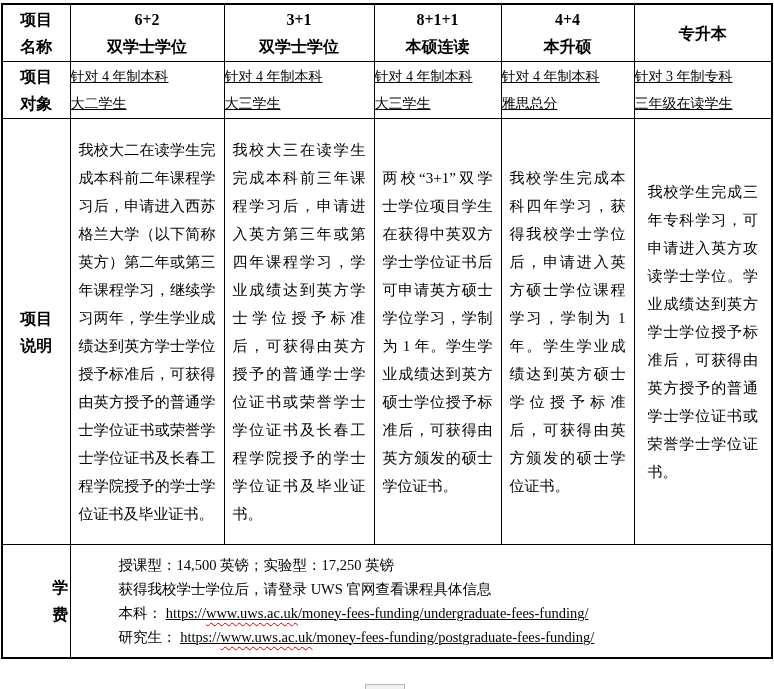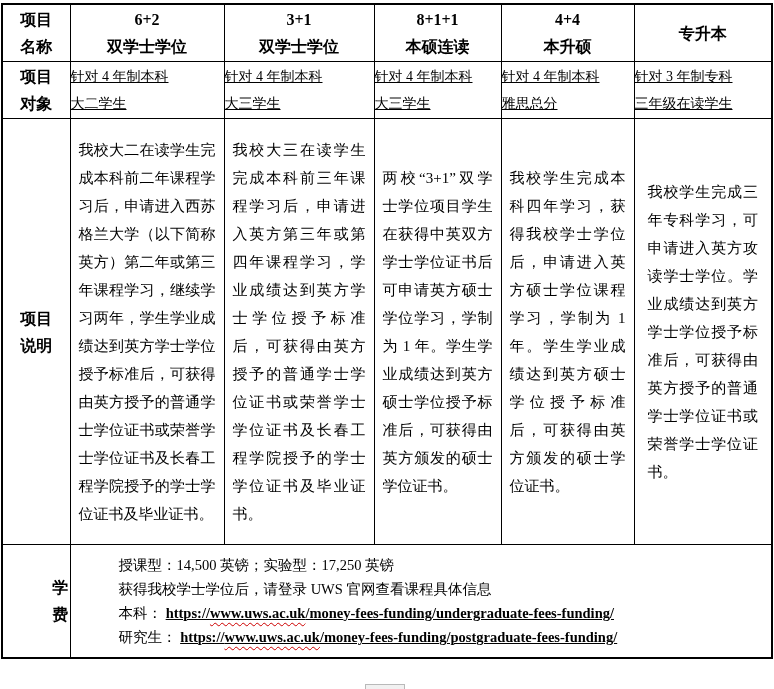--- a/index.html
+++ b/index.html
@@ -75,21 +75,20 @@
   .fee-cell {
     font-size: 14.5px;
     padding-left: 6px;
     text-align: left;
     vertical-align: middle;
   }
   .fee-line { line-height: 24px; white-space: nowrap; }
   .url {
     text-decoration: underline;
     text-decoration-thickness: 1px;
-    font-weight: bold;
   }
   .misspell {
     text-decoration: underline wavy #cc0000 1px;
     text-underline-offset: 4px;
     text-decoration-skip-ink: none;
   }
   
   .handle-fragment {
     position: absolute;
     left: 365px;

